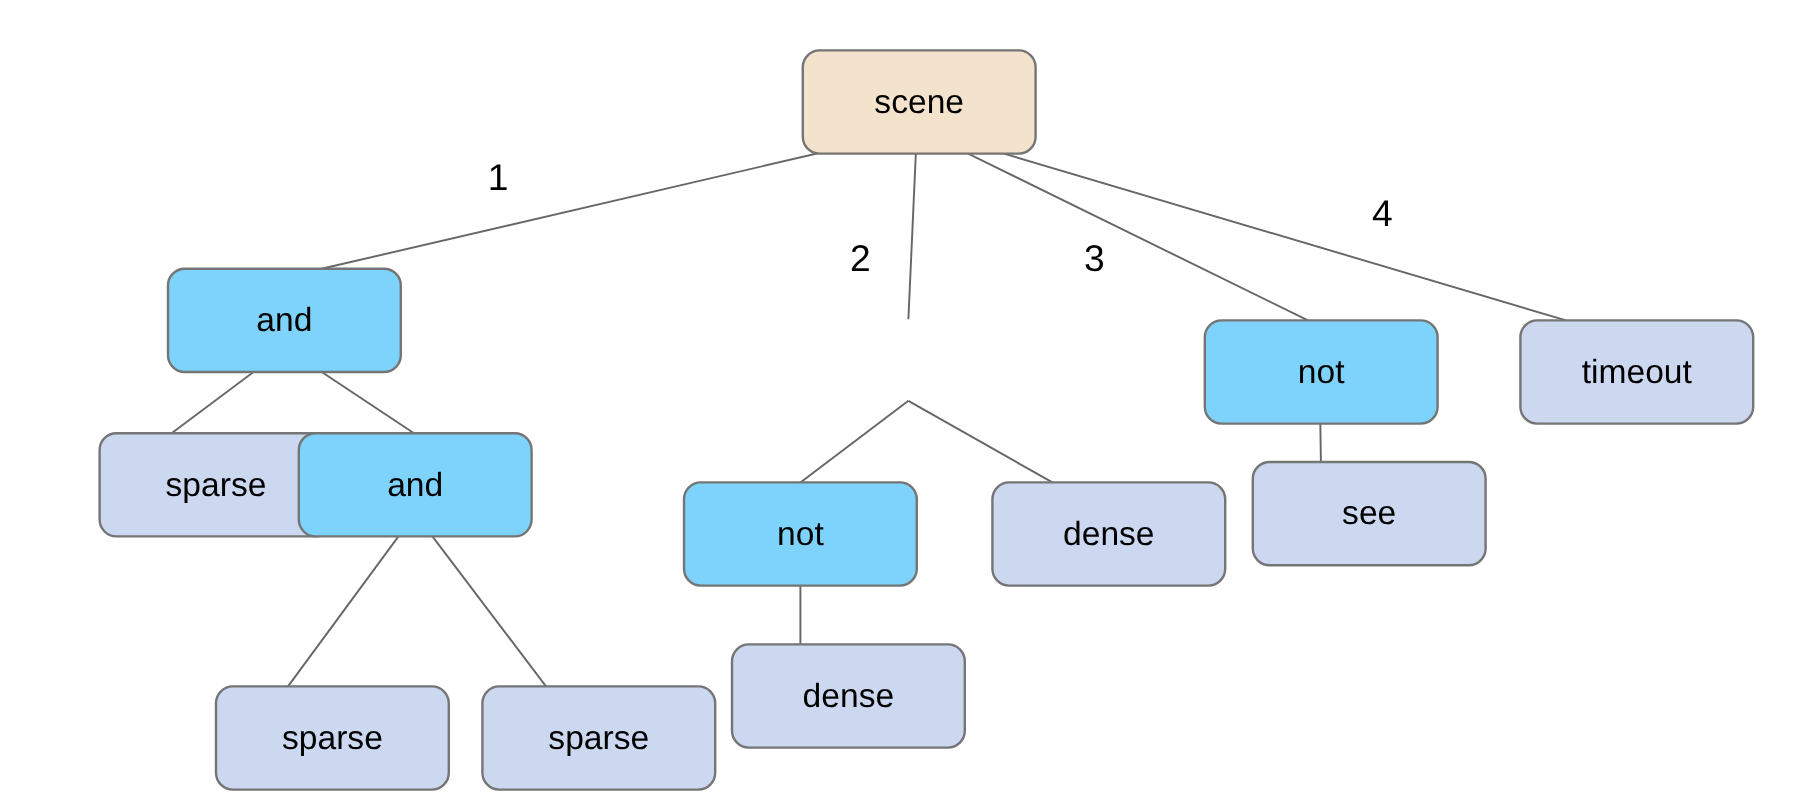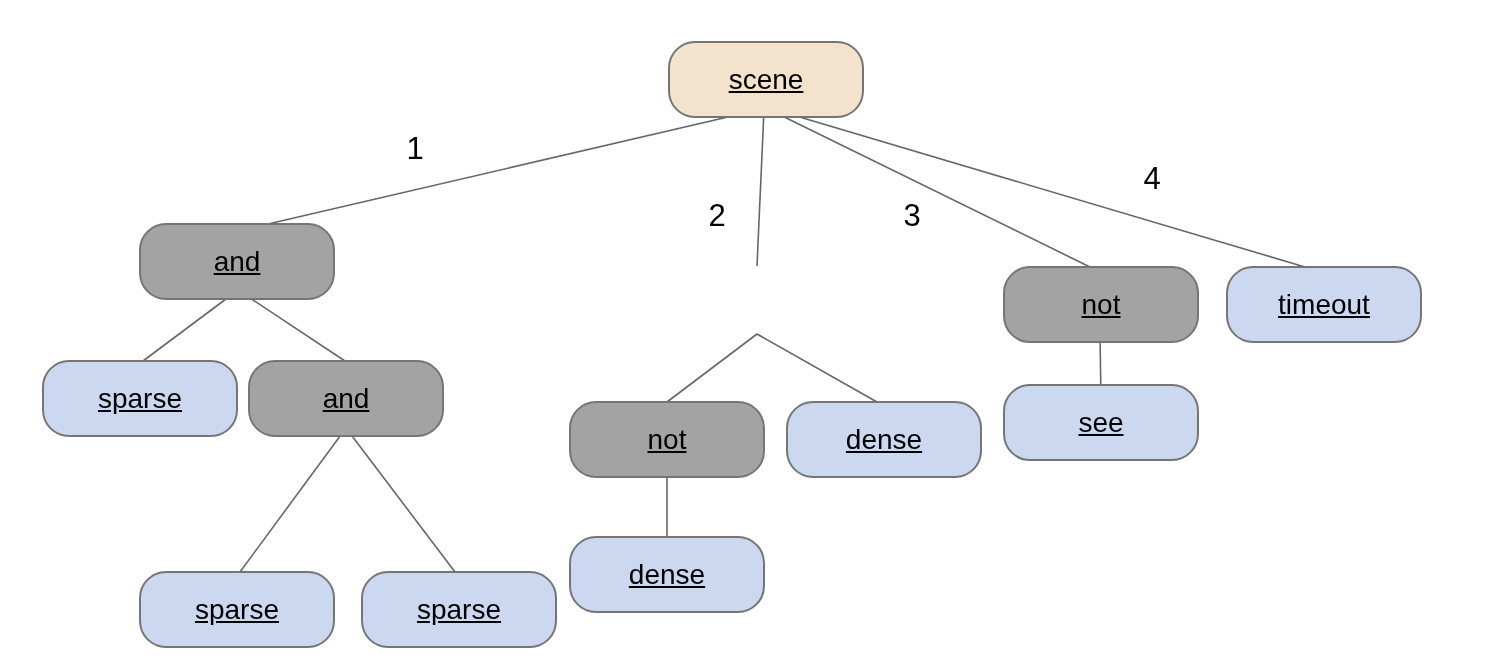--- a/index.html
+++ b/index.html
@@ -22,34 +22,33 @@
     width: 1495px;
     height: 662px;
   }
   .edges-svg line {
     stroke: #666666;
     stroke-width: 1.6;
   }
   .node {
     position: absolute;
     width: 196px;
-    height: 77px;
+    height: 88px;
     border: 2px solid #757575;
-    border-radius: 27px;
+    border-radius: 15px;
     box-sizing: border-box;
     display: flex;
     align-items: center;
     justify-content: center;
     font-size: 28px;
     color: #000000;
-    text-decoration: underline;
   }
   .node--root { background: #f3e3cc; }
-  .node--op   { background: #a3a3a3; }
-  .node--leaf { background: #ccd7f0; }
+  .node--op   { background: #7dd3fc; }
+  .node--leaf { background: #ccd7f0; margin-left: 40px; }
 
   .edge-label {
     position: absolute;
     transform: translate(-50%, -50%);
     font-size: 31px;
     color: #000000;
     line-height: 1;
   }
 
   

